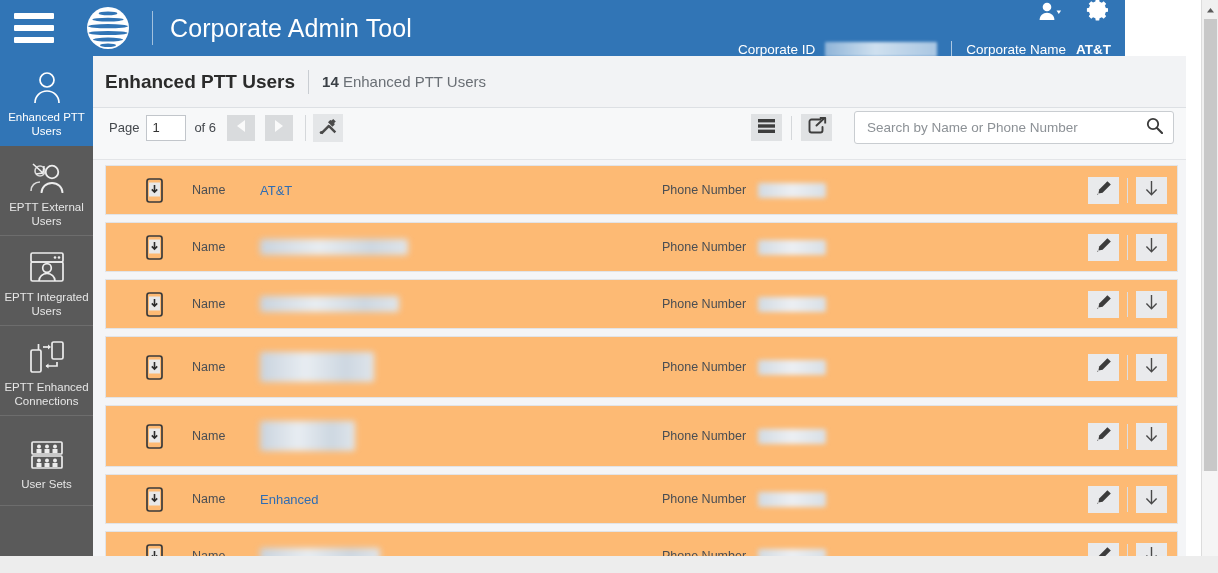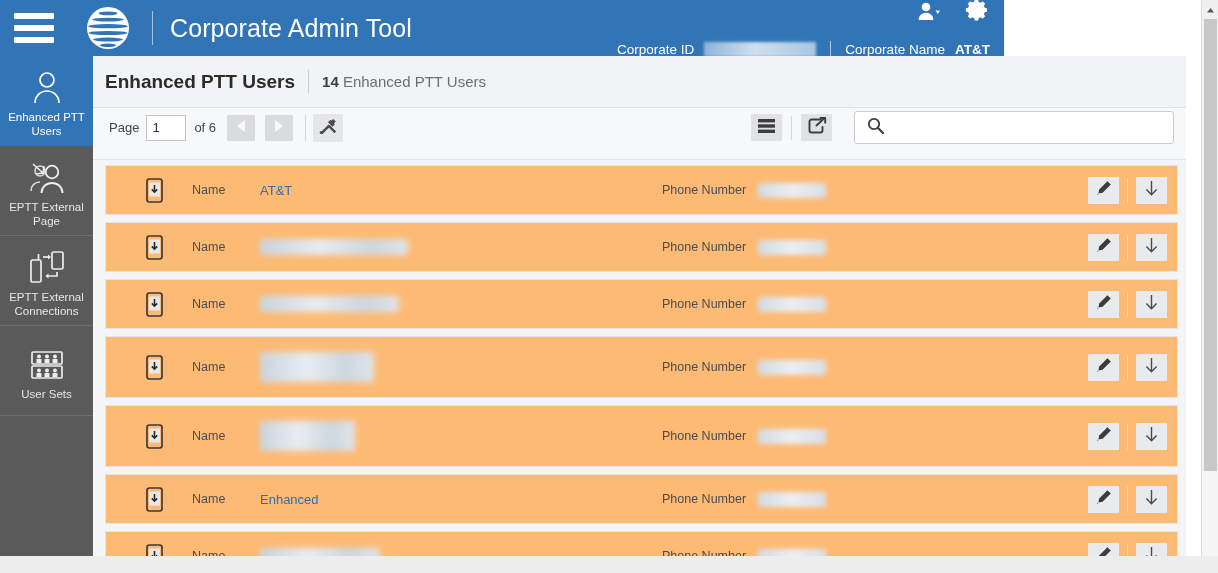--- a/index.html
+++ b/index.html
@@ -11,21 +11,21 @@
   }
   #app {
     position: relative;
     width: 1218px; height: 573px;
     background: #ffffff;
   }
 
   
   .header {
     position: absolute; top: 0; left: 0;
-    width: 1004px; height: 56px;
+    width: 1125px; height: 56px;
     background: #3175B6;
     display: flex; align-items: center;
   }
   .hamburger {
     margin-left: 14px; width: 40px; height: 30px;
     display: flex; flex-direction: column; justify-content: space-between;
     cursor: pointer;
   }
   .hamburger span { display: block; height: 6px; background: #ffffff; border-radius: 1px; }
   .globe { margin-left: 28px; width: 52px; height: 52px; }
@@ -272,37 +272,50 @@
     <div class="side-item">
       <span class="sico">
         <svg width="40" height="34" viewBox="0 0 40 34">
           <circle cx="13" cy="11" r="5" fill="none" stroke="#D9D9D9" stroke-width="1.6"></circle>
           <path d="M4 31c0-5.5 4-9 9-9" fill="none" stroke="#D9D9D9" stroke-width="1.6"></path>
           <circle cx="25" cy="12" r="6.3" fill="none" stroke="#EDEDED" stroke-width="1.8"></circle>
           <path d="M14.5 33c0-6 4.7-10 10.5-10s10.5 4 10.5 10" fill="none" stroke="#EDEDED" stroke-width="1.8"></path>
           <path d="M6 4l10 9M17 6l-1 7 -7 1" fill="none" stroke="#EDEDED" stroke-width="1.6"></path>
         </svg>
       </span>
-      <span class="slabel">EPTT External Page</span>
-    </div>
-
+      <span class="slabel">EPTT External Users</span>
+    </div>
+
+    <div class="side-item">
+      <span class="sico">
+        <svg width="38" height="34" viewBox="0 0 38 34">
+          <rect x="3" y="3" width="32" height="9" rx="1.5" fill="none" stroke="#EDEDED" stroke-width="1.7"></rect>
+          <rect x="3" y="12" width="32" height="19" rx="1.5" fill="none" stroke="#EDEDED" stroke-width="1.7"></rect>
+          <circle cx="27" cy="7.5" r="1.3" fill="#EDEDED"></circle>
+          <circle cx="31" cy="7.5" r="1.3" fill="#EDEDED"></circle>
+          <circle cx="19" cy="18" r="4.3" fill="none" stroke="#EDEDED" stroke-width="1.7"></circle>
+          <path d="M11 31c0-4.5 3.6-7.5 8-7.5s8 3 8 7.5" fill="none" stroke="#EDEDED" stroke-width="1.7"></path>
+        </svg>
+      </span>
+      <span class="slabel">EPTT Integrated Users</span>
+    </div>
 
     <div class="side-item">
       <span class="sico">
         <svg width="40" height="34" viewBox="0 0 40 34">
           <rect x="4" y="10" width="10" height="22" rx="1.6" fill="none" stroke="#EDEDED" stroke-width="1.7"></rect>
           <path d="M11.5 10V4" stroke="#EDEDED" stroke-width="1.7"></path>
           <rect x="25" y="2" width="11" height="17" rx="1.6" fill="none" stroke="#EDEDED" stroke-width="1.7"></rect>
           <path d="M16 7h7" stroke="#EDEDED" stroke-width="1.7" fill="none"></path>
           <path d="M21 4.5l3 2.5 -3 2.5z" fill="#EDEDED"></path>
           <path d="M30 22v4h-11" stroke="#EDEDED" stroke-width="1.7" fill="none"></path>
           <path d="M21.5 23.5l-3 2.5 3 2.5z" fill="#EDEDED"></path>
         </svg>
       </span>
-      <span class="slabel">EPTT External Connections</span>
+      <span class="slabel">EPTT Enhanced Connections</span>
     </div>
 
     <div class="side-item">
       <span class="sico">
         <svg width="38" height="32" viewBox="0 0 38 32">
           <rect x="4" y="3" width="30" height="12" rx="1" fill="none" stroke="#EDEDED" stroke-width="1.7"></rect>
           <rect x="4" y="17" width="30" height="12" rx="1" fill="none" stroke="#EDEDED" stroke-width="1.7"></rect>
           <g fill="#EDEDED">
             <circle cx="11" cy="7.5" r="2"></circle>
               <rect x="8.5" y="10" width="5" height="4"></rect>
@@ -382,20 +395,21 @@
           <span>
             <svg width="20" height="18" viewBox="0 0 20 18">
               <path d="M13.5 2.5H4.5a2 2 0 0 0-2 2v9a2 2 0 0 0 2 2h9a2 2 0 0 0 2-2V10" fill="none" stroke="#3D3D3D" stroke-width="1.9" stroke-linecap="round"></path>
               <path d="M9.5 8.5L17.5 1" fill="none" stroke="#3D3D3D" stroke-width="1.9" stroke-linecap="round"></path>
               <path d="M12.8 1h5.4v5.4" fill="none" stroke="#3D3D3D" stroke-width="1.9" stroke-linejoin="round"></path>
             </svg>
           </span>
         </div>
 
         <div class="search-wrap">
+          <input class="search-input" placeholder="Search by Name or Phone Number" style="">
           <span>
             <svg width="17" height="17" viewBox="0 0 17 17">
               <circle cx="7" cy="7" r="5.2" fill="none" stroke="#3A3A3A" stroke-width="1.8"></circle>
               <path d="M11 11l5 5" stroke="#3A3A3A" stroke-width="2.1" stroke-linecap="round"></path>
             </svg>
           </span>
         </div>
       </div>
     </div>
 

